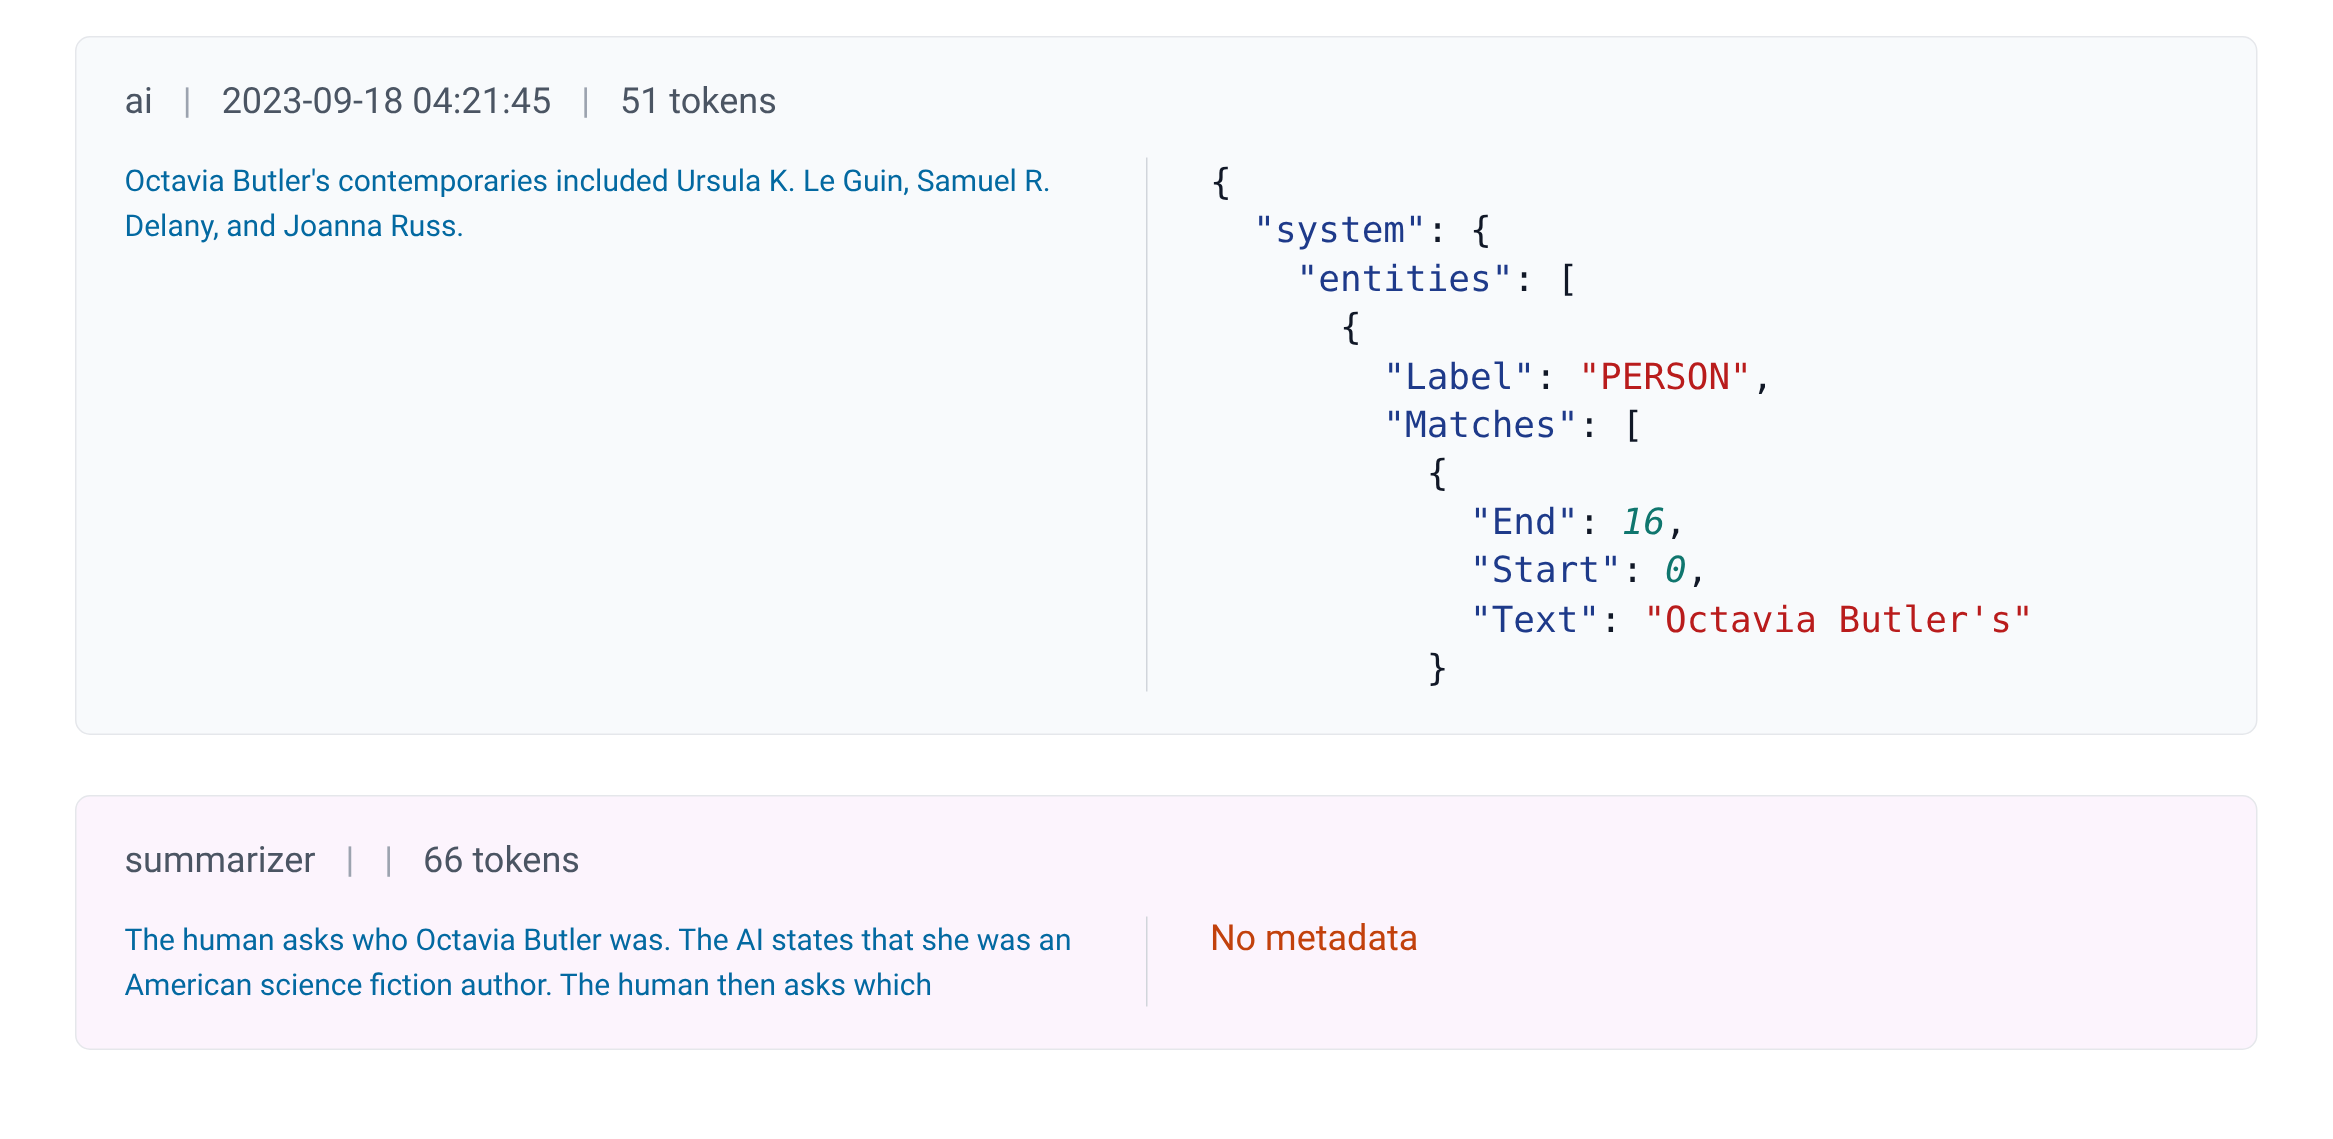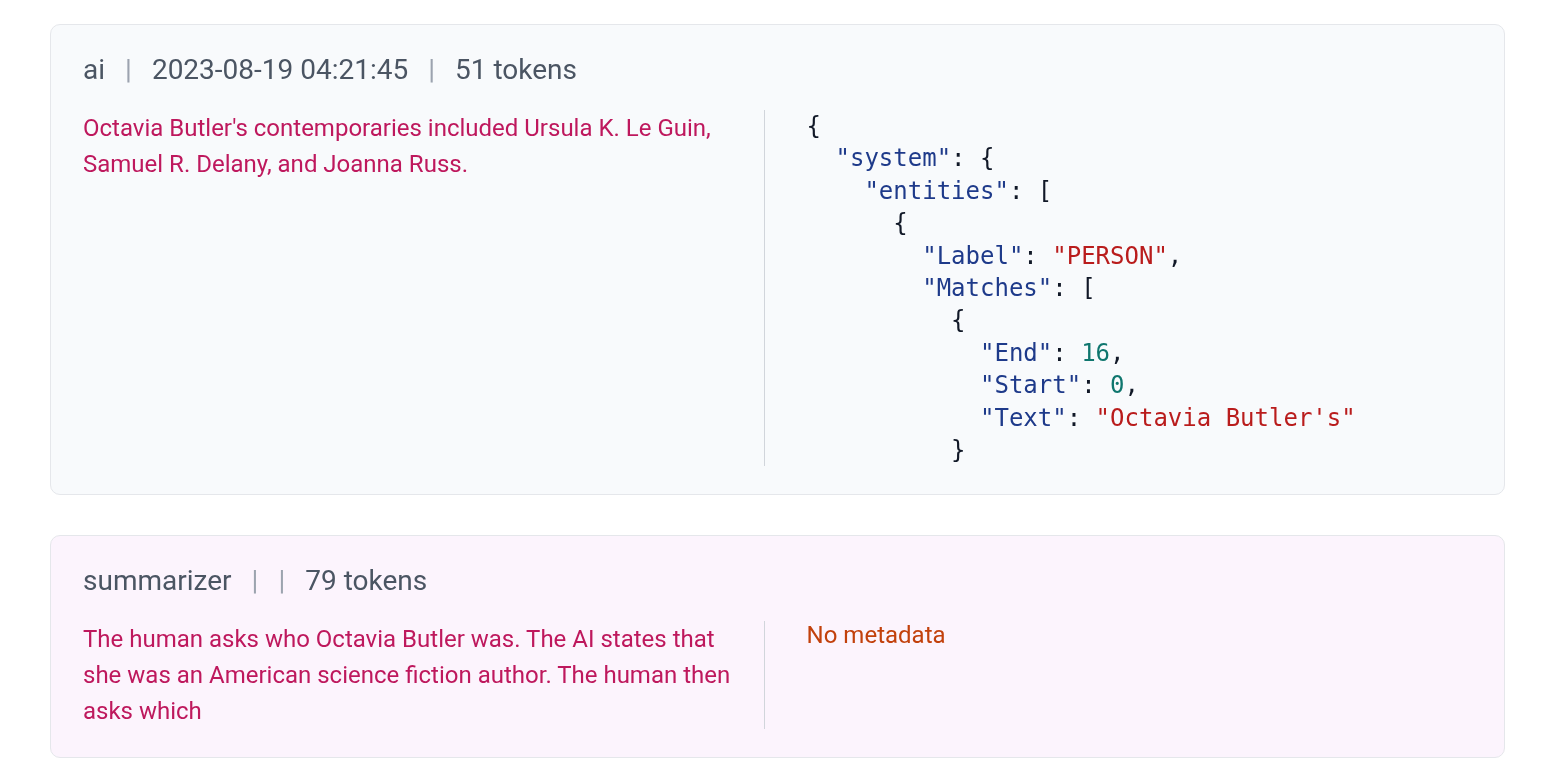--- a/index.html
+++ b/index.html
@@ -14,35 +14,35 @@
       border-radius: 10px;
       padding: 28px 32px;
       margin-bottom: 40px;
     }
     .card-ai { background: #f8fafc; }
     .card-summarizer { background: #fcf4fd; }
     .meta-row {
       display: flex;
       align-items: flex-start;
       gap: 20px;
-      font-size: 28px;
+      font-size: 24px;
       color: #4b5563;
       margin-bottom: 24px;
     }
     .sep { color: #9ca3af; }
     .content-row {
       display: flex;
       gap: 0;
     }
     .text-col {
       flex: 0 0 49%;
       padding-right: 32px;
-      font-size: 24px;
+      font-size: 20px;
       line-height: 1.5;
-      color: #be185d;
+      color: #0369a1;
     }
     .json-col {
       flex: 1;
       border-left: 1px solid #d1d5db;
       padding-left: 42px;
       font-family: ui-monospace, "SF Mono", Menlo, Monaco, Consolas, monospace;
       font-size: 24px;
       line-height: 1.35;
       white-space: pre;
       color: #111827;
@@ -50,31 +50,31 @@
     }
     .meta-col {
       flex: 1;
       border-left: 1px solid #d1d5db;
       padding-left: 42px;
       font-size: 24px;
       color: #c2410c;
     }
     .k { color: #1e3a8a; }
     .s { color: #b91c1c; }
-    .n { color: #0f766e; }
+    .n { color: #0f766e; font-style: italic; }
     .p { color: #111827; }
   </style>
 </head>
 <body>
 
 <div class="card card-ai">
   <div class="meta-row">
     <span>ai</span>
     <span class="sep">|</span>
-    <span>2023-08-19 04:21:45</span>
+    <span>2023-09-18 04:21:45</span>
     <span class="sep">|</span>
     <span>51 tokens</span>
   </div>
   <div class="content-row">
     <div class="text-col">Octavia Butler's contemporaries included Ursula K. Le Guin, Samuel R. Delany, and Joanna Russ.</div>
     <div class="json-col"><span class="p">{</span>
   <span class="k">"system"</span><span class="p">: {</span>
     <span class="k">"entities"</span><span class="p">: [</span>
       <span class="p">{</span>
         <span class="k">"Label"</span><span class="p">: </span><span class="s">"PERSON"</span><span class="p">,</span>
@@ -85,19 +85,19 @@
             <span class="k">"Text"</span><span class="p">: </span><span class="s">"Octavia Butler's"</span>
           <span class="p">}</span></div>
   </div>
 </div>
 
 <div class="card card-summarizer">
   <div class="meta-row">
     <span>summarizer</span>
     <span class="sep">|</span>
     <span class="sep">|</span>
-    <span>79 tokens</span>
+    <span>66 tokens</span>
   </div>
   <div class="content-row">
     <div class="text-col">The human asks who Octavia Butler was. The AI states that she was an American science fiction author. The human then asks which</div>
     <div class="meta-col">No metadata</div>
   </div>
 </div>
 
 </body></html>

